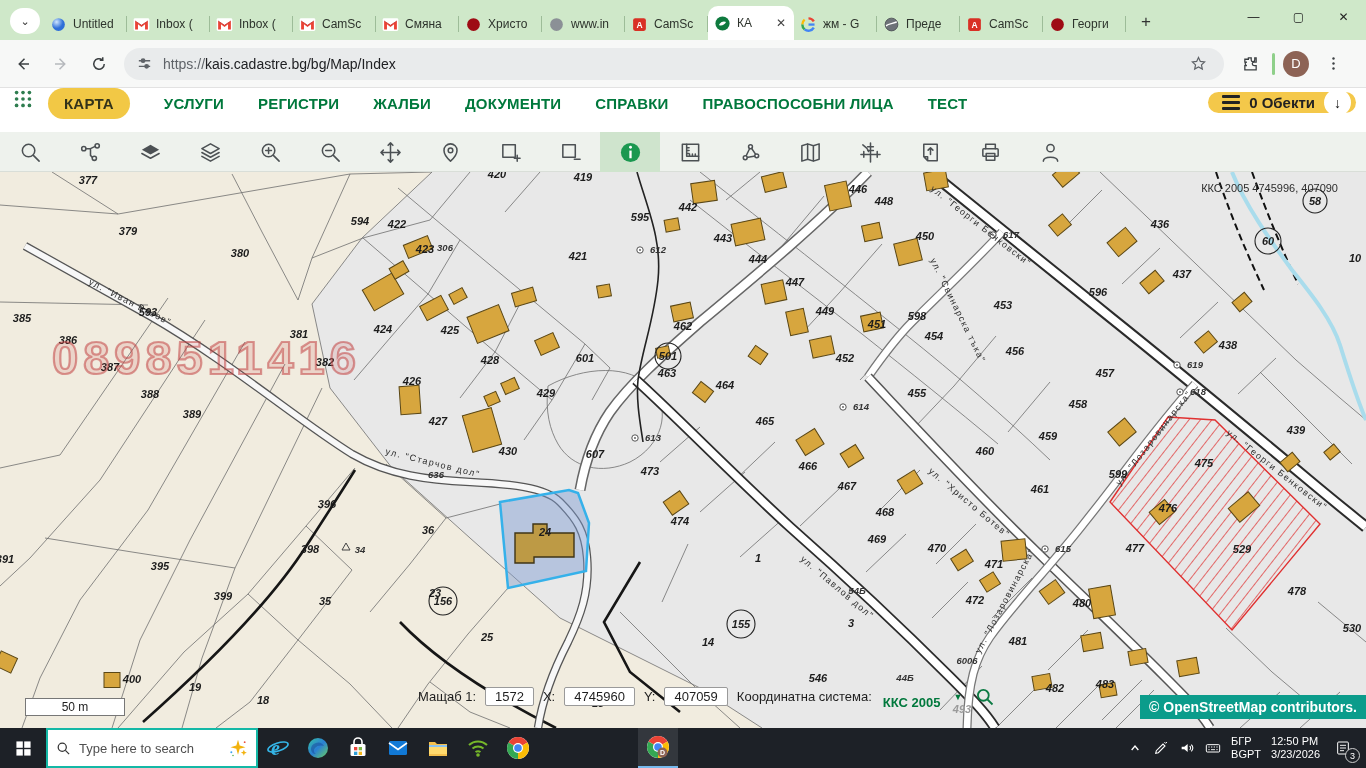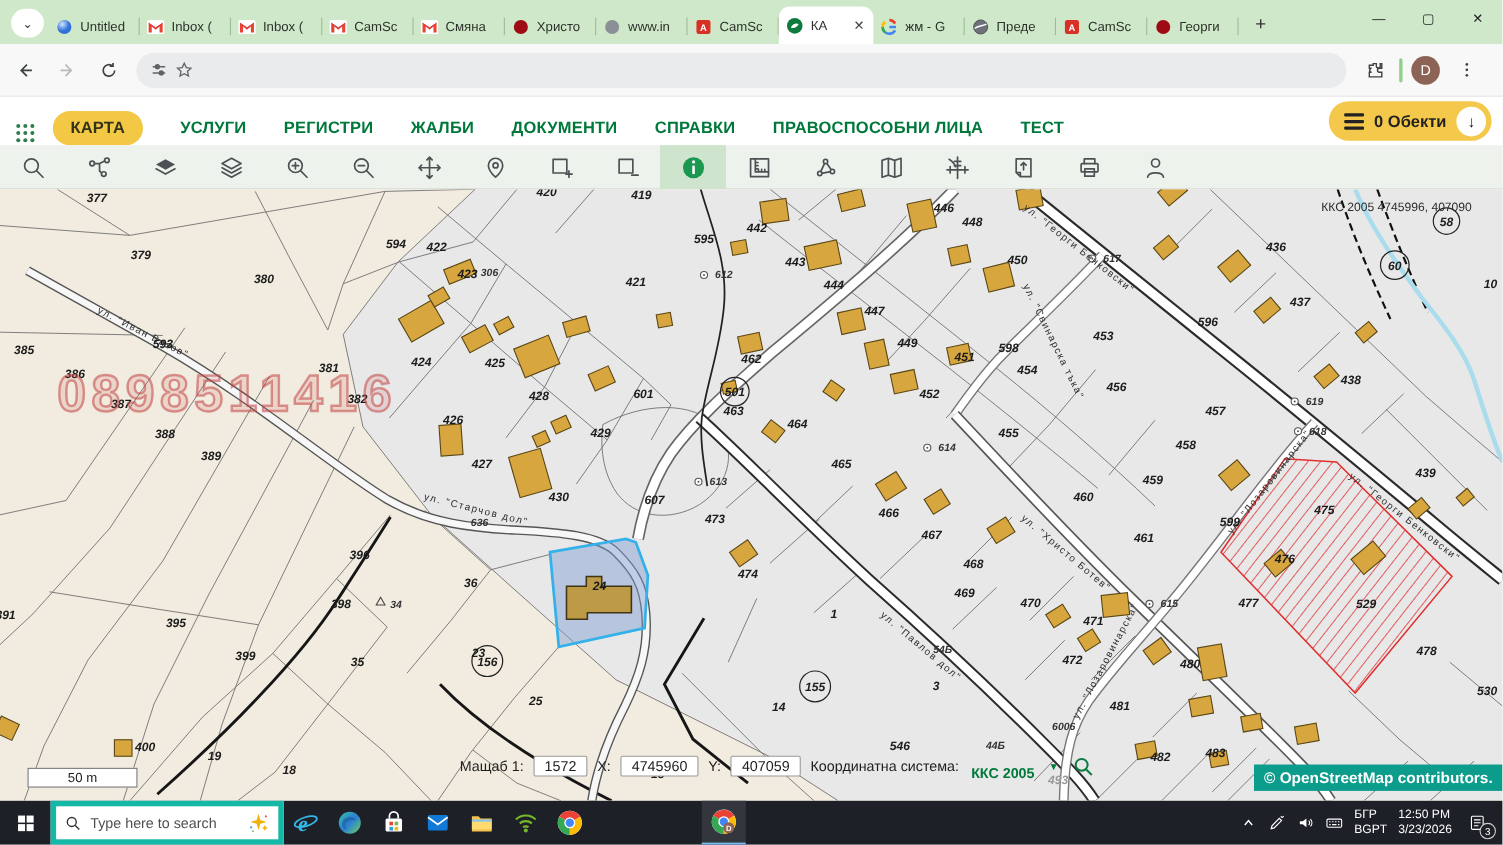--- a/index.html
+++ b/index.html
@@ -28,26 +28,26 @@
   .navbtn svg { width:18px; height:18px; }
   .omnibox { flex:0 0 1100px; height:32px; margin-left:10px; background:#e9ebec; border-radius:16px; display:flex; align-items:center; padding:0 12px; }
   .omni-url { font-size:14px; color:#202124; margin-left:10px; flex:1; white-space:nowrap; }
   .omni-url .scheme { color:#5f6368; }
   .iconbtn { width:28px; height:28px; display:flex; align-items:center; justify-content:center; }
   .iconbtn svg { width:17px; height:17px; }
   .greenline { width:3px; height:22px; background:#8fd08a; border-radius:2px; margin:0 8px; }
   .avatar { width:26px; height:26px; border-radius:50%; background:#8d6355; color:#fff; font-size:13px; display:flex; align-items:center; justify-content:center; }
 
   
-  .sitenav { position:absolute; left:0; top:88px; width:1366px; height:44px; background:#fff; display:flex; align-items:flex-end; }
+  .sitenav { position:absolute; left:0; top:88px; width:1366px; height:44px; background:#fff; display:flex; align-items:flex-start; }
   .appsgrid { margin-left:12px; width:22px; height:22px; }
   .nav-items { display:flex; align-items:center; margin-left:14px; gap:34px; }
   .nav-item { font-size:15px; font-weight:bold; color:#00783c; letter-spacing:.2px; white-space:nowrap; }
   .nav-item.active { background:#f2c845; color:#33331a; padding:7px 16px; border-radius:17px; }
-  .objects-pill { position:absolute; right:10px; top:4px; height:36px; background:#f4c84a; border-radius:18px; display:flex; align-items:center; padding:0 5px 0 14px; gap:9px; }
+  .objects-pill { position:absolute; right:10px; top:4px; height:21px; background:#f4c84a; border-radius:18px; display:flex; align-items:center; padding:0 5px 0 14px; gap:9px; }
   .objects-pill .bars { display:flex; flex-direction:column; gap:3px; }
   .objects-pill .bars i { width:18px; height:3px; background:#222; border-radius:1px; }
   .objects-label { font-size:15px; font-weight:bold; color:#222; }
   .objects-pill .dl { width:27px; height:27px; border-radius:50%; background:#fff; display:flex; align-items:center; justify-content:center; font-weight:bold; color:#111; font-size:14px; }
 
   
   .maptools { position:absolute; left:0; top:132px; width:1366px; height:40px; background:#eef2ed; border-bottom:1px solid #d9ded8; display:flex; }
   .tool { width:60px; height:40px; display:flex; align-items:center; justify-content:center; }
   .tool svg { width:23px; height:23px; stroke:#4c5154; fill:none; stroke-width:1.6; stroke-linecap:round; stroke-linejoin:round; }
   .tool.active { background:#cfe4cd; }
@@ -64,21 +64,21 @@
   .scalebox { position:absolute; left:25px; top:526px; width:100px; height:18px; background:#fff; border:1px solid #777; font-size:12px; color:#222; text-align:center; line-height:16px; }
   .status-row { position:absolute; left:418px; top:511px; display:flex; align-items:center; gap:9px; font-size:13px; color:#1e1e1e; }
   .vbox { background:#fff; border:1px solid #9a9a9a; border-radius:2px; padding:1px 9px; min-width:46px; text-align:left; }
   .crs { color:#00783c; font-weight:bold; margin-left:2px;margin-top:12px; }
   .crs-arrow { color:#00783c; font-size:9px; margin:0 4px; }
   .osm { position:absolute; right:0; top:523px; background:#0b9c8b; color:#fff; font-size:14px; font-weight:bold; padding:4px 9px; }
 
   
   .taskbar { position:absolute; left:0; top:728px; width:1366px; height:40px; background:#1d2127; display:flex; align-items:center; color:#fff; }
   .startbtn { width:46px; height:40px; display:flex; align-items:center; justify-content:center; }
-  .tsearch { width:212px; height:40px; background:#fff; border:5px solid #14b8a6; display:flex; align-items:center; padding:0 8px; gap:8px; }
+  .tsearch { width:212px; height:40px; background:#fff; border:2px solid #14b8a6; display:flex; align-items:center; padding:0 8px; gap:8px; }
   .tsearch .ph { color:#4f4f4f; font-size:13px; flex:1; white-space:nowrap; overflow:hidden; }
   .tbicons { display:flex; }
   .tbicon { width:40px; height:40px; display:flex; align-items:center; justify-content:center; }
   .tbicon svg { width:24px; height:24px; }
   .tbicon.activeapp { background:#33373d; border-bottom:2px solid #76b9ed; margin-left:100px; position:relative; }
   .tray { margin-left:auto; display:flex; align-items:center; gap:10px; padding-right:10px; }
   .tray svg { width:16px; height:16px; }
   .tray .txt2 { font-size:11px; line-height:13px; text-align:left; }
   .notif { position:relative; width:26px; height:26px; display:flex; align-items:center; justify-content:center; }
   .notif .badge { position:absolute; right:-4px; bottom:-2px; width:15px; height:15px; border-radius:50%; background:#1d2127; border:1px solid #cfcfcf; color:#fff; font-size:9px; display:flex; align-items:center; justify-content:center; }
@@ -247,20 +247,21 @@
         </svg>
     </div>
     <div class="omnibox">
       <svg viewBox="0 0 24 24" width="17" height="17">
           <g stroke="#5f6368" stroke-width="2" fill="none">
             <path d="M4 8 h16 M4 16 h16"></path>
             <circle cx="10" cy="8" r="2.4" fill="#5f6368"></circle>
             <circle cx="15" cy="16" r="2.4" fill="#5f6368"></circle>
           </g>
         </svg>
+      <div class="omni-url"><span class="scheme">https://</span><span>kais.cadastre.bg/bg/Map/Index</span></div>
       <span class="iconbtn">
         <svg viewBox="0 0 24 24">
             <path d="M12 3.5 l2.6 5.6 6 .7 -4.4 4.1 1.2 6 -5.4-3 -5.4 3 1.2-6 -4.4-4.1 6-.7 z" stroke="#5f6368" stroke-width="1.7" fill="none"></path>
           </svg>
       </span>
     </div>
     <span class="iconbtn" style="margin-left:12px">
       <svg viewBox="0 0 24 24">
           <path d="M9 4 h4 v3 a2.5 2.5 0 0 0 5 0 v-3 h2 v6 h-3 a2.5 2.5 0 0 0 0 5 h3 v6 h-16 v-6 h3 a2.5 2.5 0 0 1 0 -5 h-3 v-4 h5 z" stroke="#3c4043" stroke-width="1.8" fill="none"></path>
         </svg>

